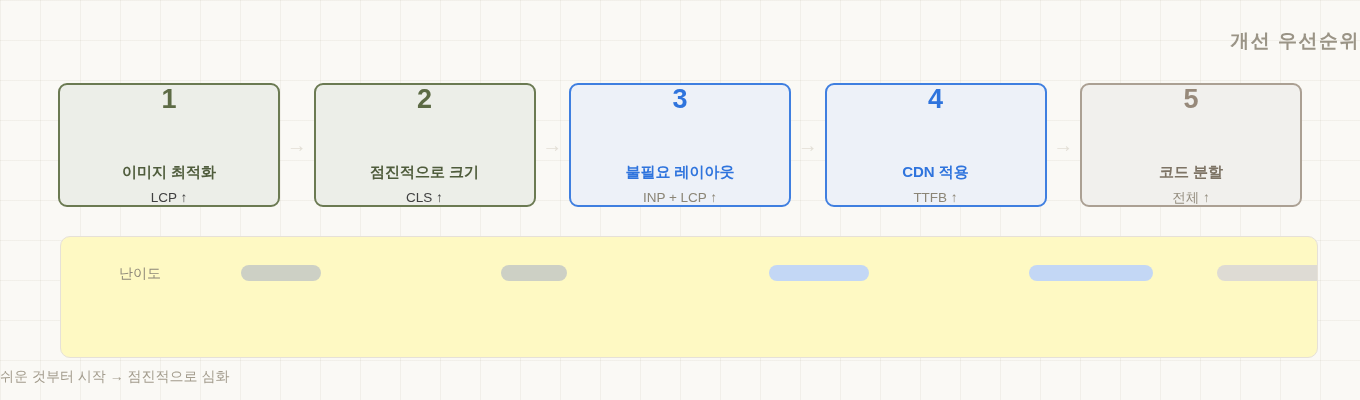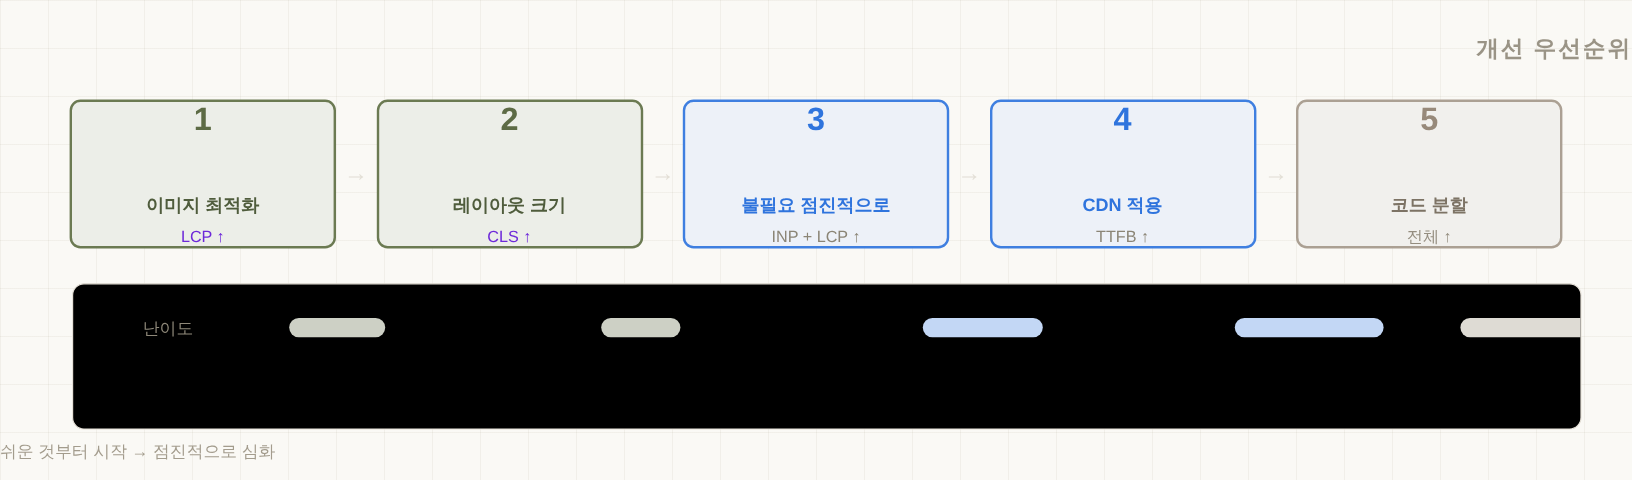--- a/index.html
+++ b/index.html
@@ -69,21 +69,21 @@
     font-size: 15px;
     font-weight: 700;
     color: #4f5c3c;
     line-height: 1.3;
     margin-top: 44px;
   }
 
   .step-card .metric {
     font-size: 13.5px;
     font-weight: 400;
-    color: #6d28d9;
+    color: #404040;
     margin-top: 5px;
     line-height: 1.3;
   }
 
   
   .step-card.accent-blue {
     border-color: #3f7fe0;
     background: #edf1f8;
   }
   .step-card.accent-blue .num { color: #2f74dd; }
@@ -110,21 +110,21 @@
     user-select: none;
   }
 
   
   .bars-panel {
     position: absolute;
     top: 236px;
     left: 60px;
     width: 1258px;
     height: 122px;
-    background: #000000;
+    background: #fef9c3;
     border: 1px solid #e6e1d8;
     border-radius: 10px;
     overflow: hidden;
   }
 
   .bars-grid {
     position: absolute;
     top: 0;
     left: 0;
     width: 100%;
@@ -182,29 +182,29 @@
   <div class="step-card">
     <div class="num">1</div>
     <div class="label">이미지 최적화</div>
     <div class="metric">LCP ↑</div>
   </div>
 
   <div class="step-connector">→</div>
 
   <div class="step-card">
     <div class="num">2</div>
-    <div class="label">레이아웃 크기</div>
+    <div class="label">점진적으로 크기</div>
     <div class="metric">CLS ↑</div>
   </div>
 
   <div class="step-connector">→</div>
 
   <div class="step-card accent-blue">
     <div class="num">3</div>
-    <div class="label">불필요 점진적으로</div>
+    <div class="label">불필요 레이아웃</div>
     <div class="metric">INP + LCP ↑</div>
   </div>
 
   <div class="step-connector">→</div>
 
   <div class="step-card accent-blue">
     <div class="num">4</div>
     <div class="label">CDN 적용</div>
     <div class="metric">TTFB ↑</div>
   </div>

